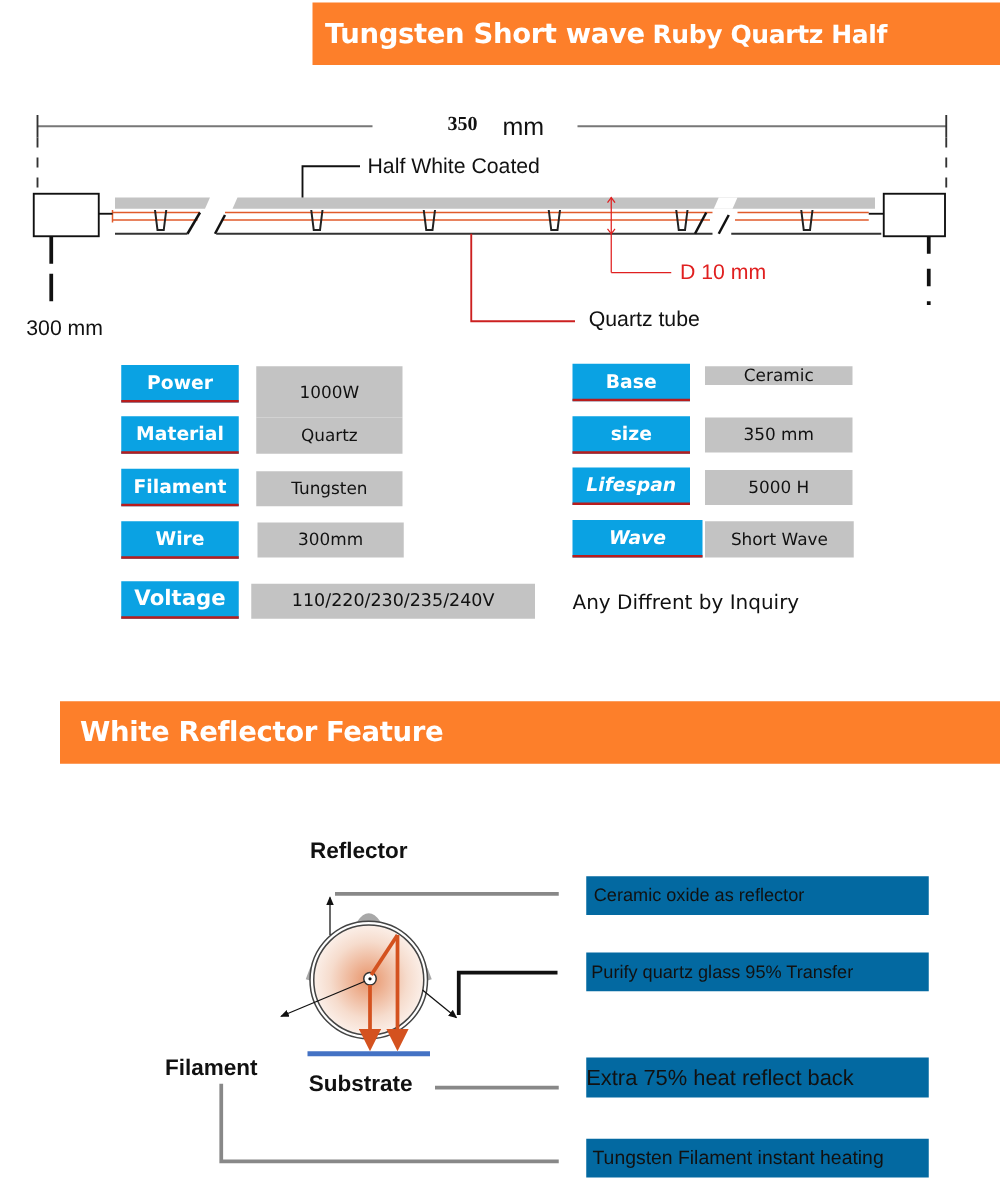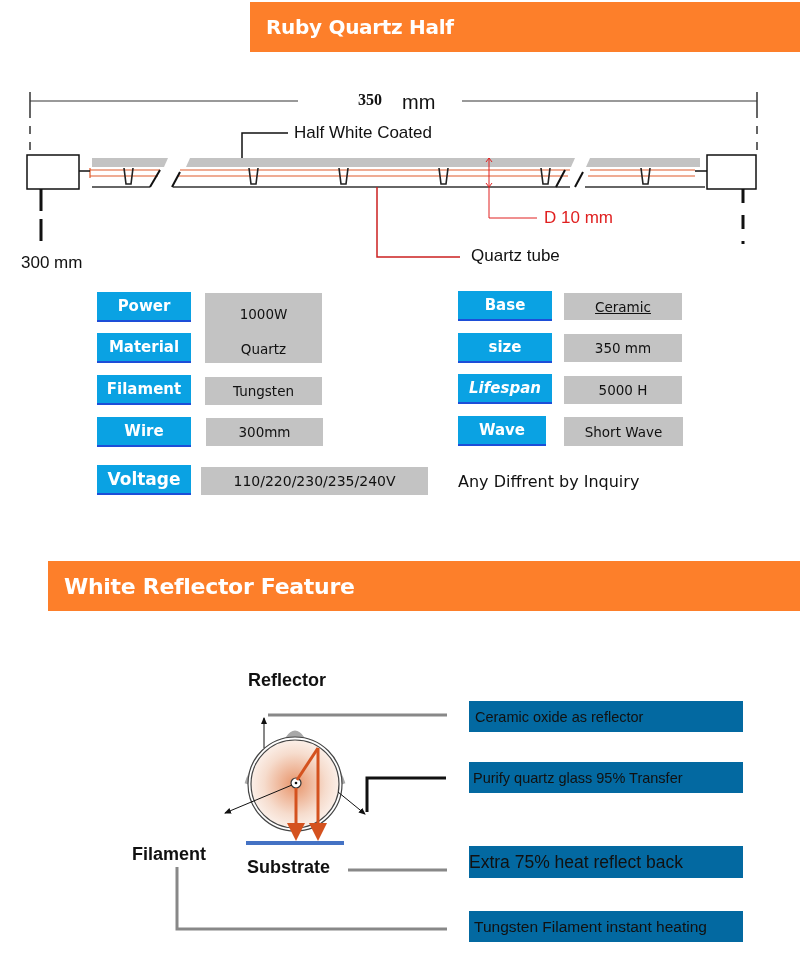--- a/index.html
+++ b/index.html
@@ -2,33 +2,34 @@
 <html><head>
 <meta charset="utf-8">
 <style>
   html, body { margin:0; padding:0; background:#ffffff; }
   body { width:800px; height:955px; position:relative; overflow:hidden; font-family:"Liberation Sans", sans-serif; color:#111; }
   .abs { position:absolute; }
   .banner { background:#fd7f2a; color:#fff; font-family:"DejaVu Sans", sans-serif; font-weight:bold; display:flex; align-items:center; box-sizing:border-box; }
   .banner-top { left:250px; top:2px; width:550px; height:50px; padding-left:10px; font-size:22px; letter-spacing:-0.3px; }
   .banner-top .small { font-size:20px; margin-left:6px; }
   .banner-mid { left:48px; top:561px; width:752px; height:50px; padding-left:16px; font-size:22px; letter-spacing:-0.3px; }
-  .label-blue { background:#0aa2e3; color:#fff; font-family:"DejaVu Sans", sans-serif; font-weight:bold; font-size:15px; display:flex; align-items:center; justify-content:center; border-bottom:2px solid #1d4ed8; box-sizing:border-box; }
+  .label-blue { background:#0aa2e3; color:#fff; font-family:"DejaVu Sans", sans-serif; font-weight:bold; font-size:15px; display:flex; align-items:center; justify-content:center; border-bottom:2px solid #b91c1c; box-sizing:border-box; }
   .val-grey { background:#c3c3c3; color:#111; font-family:"DejaVu Sans", sans-serif; font-size:13.5px; display:flex; align-items:center; justify-content:center; box-sizing:border-box; }
   .feat-box { background:#0369a1; color:#111; font-family:Liberation Sans, sans-serif; font-size:14.5px; display:flex; align-items:center; padding-left:6px; box-sizing:border-box; white-space:nowrap; }
   .dim-text { font-family:"Liberation Sans", sans-serif; font-size:17px; color:#111; white-space:nowrap; }
   .red-text { color:#e02020; }
   .bold-ser { font-family:"Liberation Serif", serif; font-weight:bold; }
   .diag-label { font-family:"Liberation Sans", sans-serif; font-weight:bold; font-size:18px; color:#111; white-space:nowrap; }
   svg { position:absolute; left:0; top:0; }
 </style>
 </head>
 <body>
 
 <div class="abs banner banner-top">
+  <span>Tungsten Short wave</span>
   <span class="small">Ruby Quartz Half</span>
 </div>
 
 <svg width="800" height="300">
 
   <line x1="30" y1="101" x2="298" y2="101" stroke="#777" stroke-width="1.5"></line>
   <line x1="462" y1="101" x2="757" y2="101" stroke="#777" stroke-width="1.5"></line>
   <line x1="30" y1="92" x2="30" y2="110" stroke="#333" stroke-width="1.5"></line>
   <line x1="757" y1="92" x2="757" y2="110" stroke="#333" stroke-width="1.5"></line>
 
@@ -101,26 +102,26 @@
 <div class="abs label-blue" style="left:97px; top:292px; width:94px; height:30px;">Power</div>
 <div class="abs val-grey" style="left:205px; top:293px; width:117px; height:41px;">1000W</div>
 <div class="abs label-blue" style="left:97px; top:333px; width:94px; height:30px;">Material</div>
 <div class="abs val-grey" style="left:205px; top:334px; width:117px; height:29px;">Quartz</div>
 <div class="abs label-blue" style="left:97px; top:375px; width:94px; height:30px;">Filament</div>
 <div class="abs val-grey" style="left:205px; top:377px; width:117px; height:28px;">Tungsten</div>
 <div class="abs label-blue" style="left:97px; top:417px; width:94px; height:30px;">Wire</div>
 <div class="abs val-grey" style="left:206px; top:418px; width:117px; height:28px;">300mm</div>
 
 <div class="abs label-blue" style="left:458px; top:291px; width:94px; height:30px;">Base</div>
-<div class="abs val-grey" style="left:564px; top:293px; width:118px; height:27px;text-decoration:underline;">Ceramic</div>
+<div class="abs val-grey" style="left:564px; top:293px; width:118px; height:15px;">Ceramic</div>
 <div class="abs label-blue" style="left:458px; top:333px; width:94px; height:30px;">size</div>
 <div class="abs val-grey" style="left:564px; top:334px; width:118px; height:28px;">350 mm</div>
 <div class="abs label-blue" style="left:458px; top:374px; width:94px; height:30px;font-style:italic;">Lifespan</div>
 <div class="abs val-grey" style="left:564px; top:376px; width:118px; height:28px;">5000 H</div>
-<div class="abs label-blue" style="left:458px; top:416px; width:88px; height:30px;">Wave</div>
+<div class="abs label-blue" style="left:458px; top:416px; width:104px; height:30px;font-style:italic;">Wave</div>
 <div class="abs val-grey" style="left:564px; top:417px; width:119px; height:29px;">Short Wave</div>
 
 <div class="abs label-blue" style="left:97px; top:465px; width:94px; height:30px; font-size:17px;">Voltage</div>
 <div class="abs val-grey" style="left:201px; top:467px; width:227px; height:28px; font-size:14px;">110/220/230/235/240V</div>
 <div class="abs" style="left:458px; top:472px; font-family:'DejaVu Sans', sans-serif; font-size:16px; color:#111; white-space:nowrap;">Any Diffrent by Inquiry</div>
 
 <div class="abs banner banner-mid">
   <span>White Reflector Feature</span>
 </div>
 

